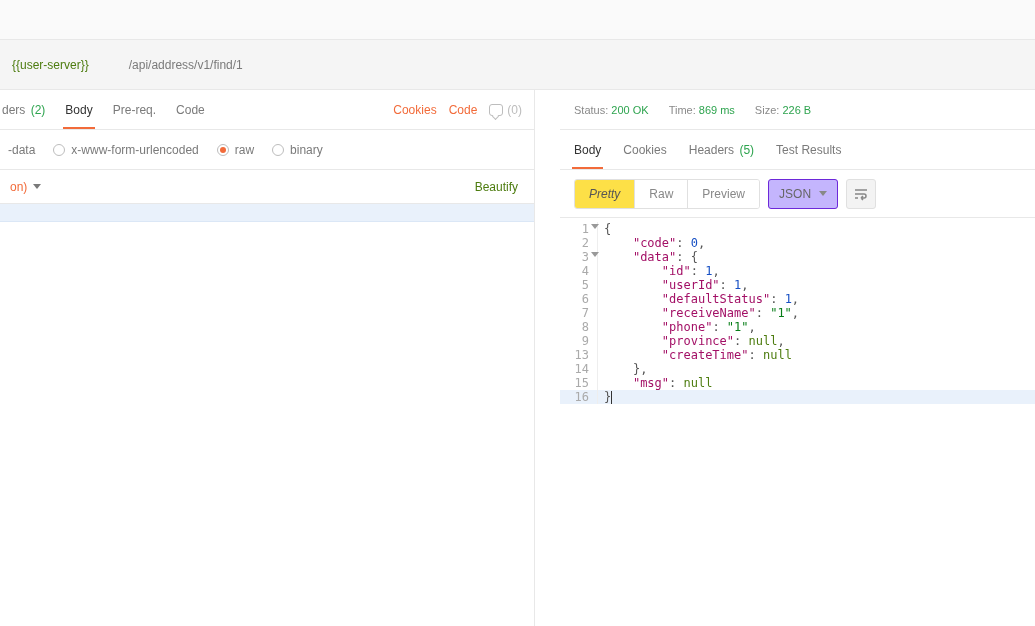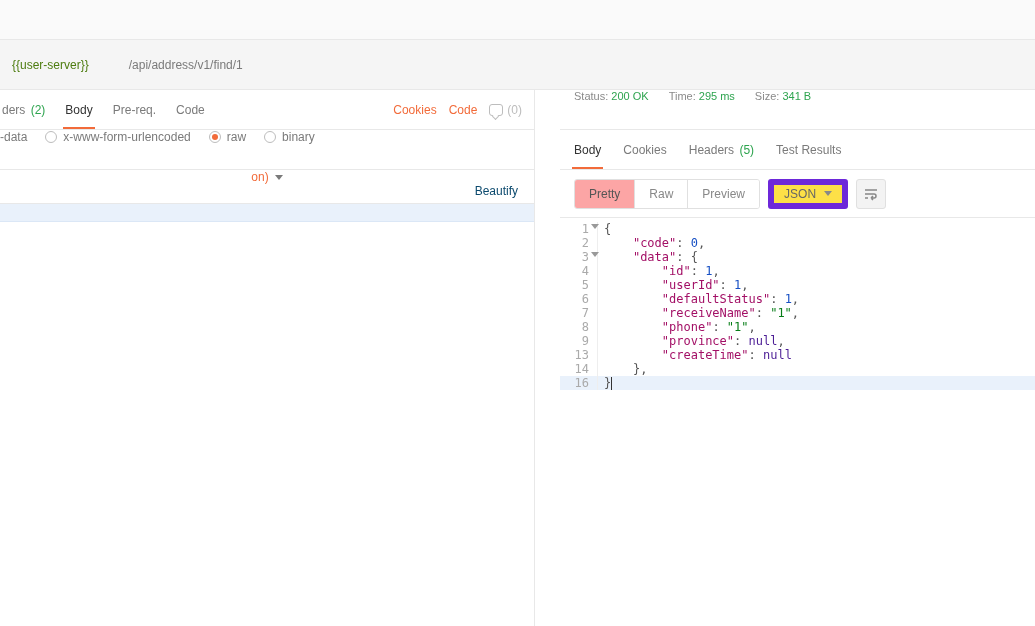--- a/index.html
+++ b/index.html
@@ -21,62 +21,62 @@
   .reqtabs .tab { color: #7a7a7a; cursor: pointer; padding: 0 2px; }
   .reqtabs .tab .count { color: #2ea44f; margin-left: 2px; }
   .reqtabs .tab.active { color: #333; position: relative; }
   .reqtabs .tab.active::after { content: ""; position: absolute; left: 0; right: 0; bottom: -12px; height: 2px; background: #f26b3a; }
   .reqtabs .right-actions { margin-left: auto; display: flex; gap: 12px; align-items: center; padding-right: 12px; }
   .reqtabs .action { color: #f26b3a; cursor: pointer; }
   .reqtabs .comments { display: inline-flex; align-items: center; gap: 4px; color: #bdbdbd; }
   .reqtabs .comments .bubble { width: 14px; height: 12px; border: 1.5px solid #bdbdbd; border-radius: 3px; position: relative; }
   .reqtabs .comments .bubble::after { content: ""; position: absolute; left: 3px; bottom: -4px; width: 4px; height: 4px; border-left: 1.5px solid #bdbdbd; border-bottom: 1.5px solid #bdbdbd; transform: rotate(-45deg); background: #fff; }
 
-  .bodytype-row { display: flex; align-items: flex-start; height: 40px; border-bottom: 1px solid #e8e8e8; padding: 0 0; gap: 18px; }
+  .bodytype-row { display: flex; align-items: center; height: 40px; border-bottom: 1px solid #e8e8e8; padding: 0 8px; gap: 18px; }
   .bodytype-row .opt { display: inline-flex; align-items: center; gap: 6px; color: #7a7a7a; cursor: pointer; }
   .radio { width: 12px; height: 12px; border: 1.5px solid #bdbdbd; border-radius: 50%; display: inline-block; position: relative; }
   .radio.selected::after { content: ""; position: absolute; inset: 2px; background: #f26b3a; border-radius: 50%; }
 
-  .subrow { display: flex; align-items: center; height: 34px; border-bottom: 1px solid #e8e8e8; padding: 0 10px; flex-direction: column; }
+  .subrow { display: flex; align-items: center; height: 34px; border-bottom: 1px solid #e8e8e8; padding: 0 10px; }
   .subrow .dd { color: #f26b3a; display: inline-flex; align-items: center; gap: 6px; cursor: pointer; }
   .subrow .caret { width: 0; height: 0; border-left: 4px solid transparent; border-right: 4px solid transparent; border-top: 5px solid #7a7a7a; }
-  .subrow .beautify { margin-left: auto; color: #0c4a6e; cursor: pointer; padding-right: 6px; }
+  .subrow .beautify { margin-left: auto; color: #4d7c0f; cursor: pointer; padding-right: 6px; }
 
   .editor-blue { height: 18px; background: #e9f1fb; border-bottom: 1px solid #dbe7f6; }
 
-  .status-row { display: flex; height: 40px; border-bottom: 1px solid #e8e8e8; padding: 0 14px; gap: 20px; font-size: 11px; color: #8a8a8a; }
+  .status-row { display: flex; align-items: center; height: 40px; border-bottom: 1px solid #e8e8e8; padding: 0 14px; gap: 20px; font-size: 11px; color: #8a8a8a; }
   .status-row .label { color: #8a8a8a; }
   .status-row .val { color: #2ea44f; }
 
   .resptabs { display: flex; align-items: center; height: 40px; border-bottom: 1px solid #e8e8e8; padding: 0 14px; gap: 22px; }
   .resptabs .tab { color: #7a7a7a; cursor: pointer; }
   .resptabs .tab .count { color: #2ea44f; margin-left: 2px; }
   .resptabs .tab.active { color: #333; position: relative; }
   .resptabs .tab.active::after { content: ""; position: absolute; left: -2px; right: -2px; bottom: -12px; height: 2px; background: #f26b3a; }
 
   .toolbar { display: flex; align-items: center; height: 48px; border-bottom: 1px solid #e8e8e8; padding: 0 14px; gap: 8px; }
   .seg { display: flex; border: 1px solid #e0e0e0; border-radius: 3px; overflow: hidden; height: 30px; }
   .seg .btn { padding: 0 14px; display: flex; align-items: center; background: #fff; color: #888; cursor: pointer; border-left: 1px solid #e0e0e0; }
   .seg .btn:first-child { border-left: none; }
-  .seg .btn.active { background: #fca5a5; color: #555; }
-  .toolbar .dd { display: flex; align-items: center; height: 30px; border: 6px solid #6d28d9; border-radius: 3px; padding: 0 10px; background: #fde047; color: #666; cursor: pointer; gap: 8px; }
+  .seg .btn.active { background: #fde047; color: #555; font-style: italic; }
+  .toolbar .dd { display: flex; align-items: center; height: 30px; border: 1px solid #6d28d9; border-radius: 3px; padding: 0 10px; background: #c4b5fd; color: #666; cursor: pointer; gap: 8px; }
   .toolbar .caret { width: 0; height: 0; border-left: 4px solid transparent; border-right: 4px solid transparent; border-top: 5px solid #888; }
   .toolbar .wrap { width: 30px; height: 30px; border: 1px solid #e0e0e0; border-radius: 3px; background: #f3f3f3; display: flex; align-items: center; justify-content: center; cursor: pointer; }
   .toolbar .wrap svg { width: 16px; height: 16px; stroke: #888; fill: none; stroke-width: 1.5; }
 
   .respbody { flex: 1; overflow: auto; font-family: Consolas, Menlo, monospace; font-size: 12px; line-height: 14px; padding-top: 4px; }
   .codeline { display: flex; align-items: flex-start; }
   .codeline.hl { background: #e9f1fb; }
   .gutter { width: 38px; text-align: right; color: #aaa; padding-right: 8px; user-select: none; flex: 0 0 38px; border-right: 1px solid #eee; margin-right: 6px; position: relative; }
   .fold { position: absolute; right: -2px; top: 2px; width: 0; height: 0; border-left: 4px solid transparent; border-right: 4px solid transparent; border-top: 5px solid #999; }
   .code { white-space: pre; }
   .tok-key { color: #a31066; }
   .tok-str { color: #067d17; }
   .tok-num { color: #1750c4; }
-  .tok-null { color: #4c1d95; }
+  .tok-null { color: #4d7c0f; }
   .tok-punc { color: #555; }
   .cursor { display: inline-block; width: 0; height: 13px; border-left: 1px solid #333; vertical-align: middle; }
 </style>
 </head>
 <body>
 
 <div class="topstrip"></div>
 
 <div class="urlbar">
   <span class="var">{{user-server}}</span>
@@ -128,22 +128,22 @@
       </span>
       <span class="beautify">Beautify</span>
     </div>
 
     <div class="editor-blue"></div>
   </div>
 
   <div class="right">
     <div class="status-row">
       <span><span class="label">Status:</span> <span class="val">200 OK</span></span>
-      <span><span class="label">Time:</span> <span class="val">295 ms</span></span>
-      <span><span class="label">Size:</span> <span class="val">341 B</span></span>
+      <span><span class="label">Time:</span> <span class="val">869 ms</span></span>
+      <span><span class="label">Size:</span> <span class="val">226 B</span></span>
     </div>
 
     <div class="resptabs">
       <span class="tab active">Body</span>
       <span class="tab">Cookies</span>
       <span class="tab"><span>Headers</span> <span class="count">(5)</span></span>
       <span class="tab">Test Results</span>
     </div>
 
     <div class="toolbar">
@@ -201,20 +201,24 @@
           <div class="code">        <span class="tok-key">"province"</span><span class="tok-punc">: </span><span class="tok-null">null</span><span class="tok-punc">,</span></div>
         </div>
         <div class="codeline">
           <div class="gutter">13</div>
           <div class="code">        <span class="tok-key">"createTime"</span><span class="tok-punc">: </span><span class="tok-null">null</span></div>
         </div>
         <div class="codeline">
           <div class="gutter">14</div>
           <div class="code">    <span class="tok-punc">},</span></div>
         </div>
+        <div class="codeline">
+          <div class="gutter">15</div>
+          <div class="code">    <span class="tok-key">"msg"</span><span class="tok-punc">: </span><span class="tok-null">null</span></div>
+        </div>
         <div class="codeline hl">
           <div class="gutter">16</div>
           <div class="code"><span class="tok-punc">}</span><span class="cursor"></span></div>
         </div>
       </div>
   </div>
 
 </div>
 
 </body></html>

